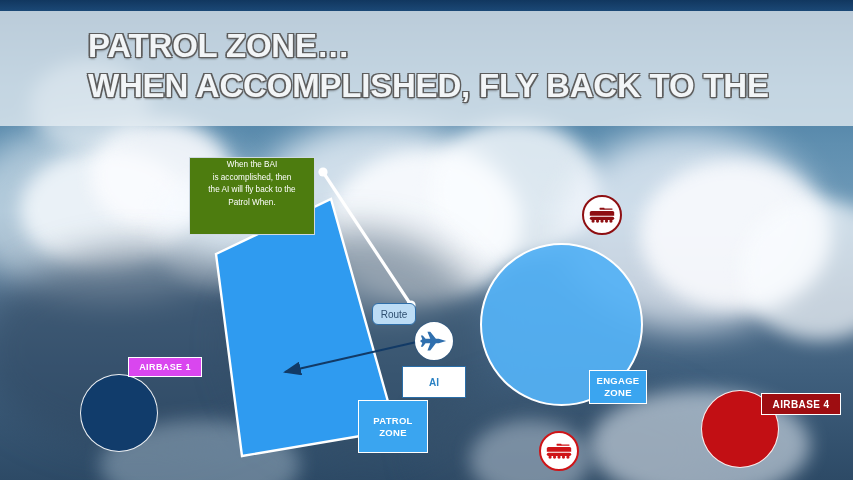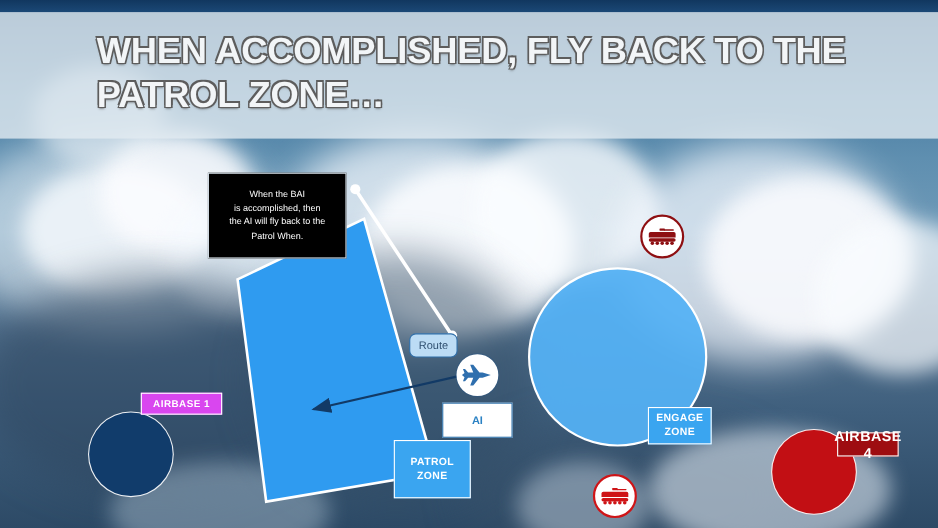--- a/index.html
+++ b/index.html
@@ -42,41 +42,41 @@
   #ab4-circle{left:701px;top:390px;width:78px;height:78px;background:#c20f14;}
 
   
   .lbl{position:absolute;box-sizing:border-box;display:flex;align-items:center;
        justify-content:center;text-align:center;font-weight:bold;}
   .lbl-navy{background:#d946ef;border:1.6px solid #ffffff;color:#ffffff;}
   .lbl-red{background:#9e0d11;border:1.6px solid #ffffff;color:#ffffff;}
   .lbl-blue{background:#3aa5f0;border:1.6px solid #ffffff;color:#ffffff;}
 
   #lbl-airbase1{left:128px;top:357px;width:74px;height:20px;font-size:9px;letter-spacing:.4px;}
-  #lbl-airbase4{left:761px;top:393px;width:56px;height:22px;font-size:13px;letter-spacing:.4px;}
+  #lbl-airbase4{left:761px;top:393px;width:80px;height:22px;font-size:10px;letter-spacing:.4px;}
   #lbl-patrol{left:358px;top:400px;width:70px;height:53px;font-size:9.5px;line-height:12px;letter-spacing:.3px;}
   #lbl-engage{left:589px;top:370px;width:58px;height:34px;font-size:9.5px;line-height:12px;letter-spacing:.3px;}
 
   
   #lbl-ai{position:absolute;left:402px;top:366px;width:64px;height:32px;
      background:#ffffff;border:1.6px solid #2a6ea8;box-sizing:border-box;
      display:flex;align-items:center;justify-content:center;
      color:#2b82c4;font-size:10px;font-weight:bold;}
 
   
   #route-box{position:absolute;left:372px;top:303px;width:44px;height:22px;
      background:#bcdcf5;border:1.4px solid #2f6ea8;border-radius:6px;box-sizing:border-box;
      display:flex;align-items:center;justify-content:center;
      color:#2f4f70;font-size:10px;}
 
   
   #callout{position:absolute;left:189px;top:157px;width:126px;height:78px;
-     background:#000000;border:1.3px solid #cfd9e2;box-sizing:border-box;
+     background:#4d7c0f;border:1.3px solid #cfd9e2;box-sizing:border-box;
      color:#ffffff;font-size:8.2px;line-height:12.6px;text-align:center;
-     padding-top:13px;}
+     padding-top:1px;}
 
   
   .unit{position:absolute;width:40px;height:40px;border-radius:50%;
      background:#ffffff;box-sizing:border-box;
      display:flex;align-items:center;justify-content:center;}
   #unit-tank-1{left:582px;top:195px;border:2.6px solid #8e0f12;}
   #unit-tank-2{left:539px;top:431px;border:2.6px solid #cf1417;}
   #unit-ai{left:415px;top:322px;width:38px;height:38px;border:2.2px solid #ffffff;
      box-shadow:0 0 0 1px rgba(40,90,140,.35);}
 
@@ -104,22 +104,22 @@
     <div class="dark" style="left:420px;top:380px;width:300px;height:140px;background:rgba(55,80,105,.45);"></div>
     <div class="cl" style="left:590px;top:390px;width:220px;height:110px;background:rgba(235,243,250,.55);"></div>
     <div class="cl" style="left:100px;top:420px;width:200px;height:90px;background:rgba(210,225,238,.35);"></div>
     <div class="cl" style="left:470px;top:420px;width:120px;height:80px;background:rgba(225,236,246,.4);"></div>
     <div class="cl" style="left:30px;top:60px;width:120px;height:90px;background:rgba(252,253,255,.5);"></div>
   </div>
 
   <div class="topstrip"></div>
   <div class="titleband"></div>
   <div class="titletext">
+    <div>PATROL ZONE…</div>
     <div>WHEN ACCOMPLISHED, FLY BACK TO THE</div>
-    <div>PATROL ZONE…</div>
   </div>
 
   <svg class="overlay" viewBox="0 0 853 480">
     <polygon points="216,254 331,199 396,430 242,456" fill="#2f9bf0" stroke="#ffffff" stroke-width="2.4"></polygon>
   </svg>
 
   <div class="engagezone"></div>
 
   <div class="airbase-circle" id="ab1-circle"></div>
   <div class="airbase-circle" id="ab4-circle"></div>

